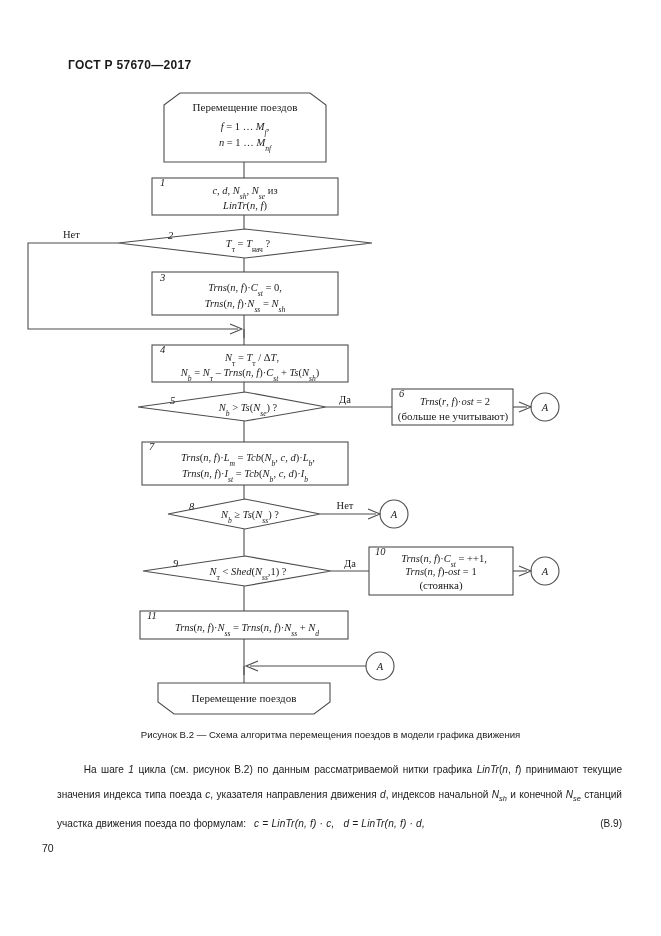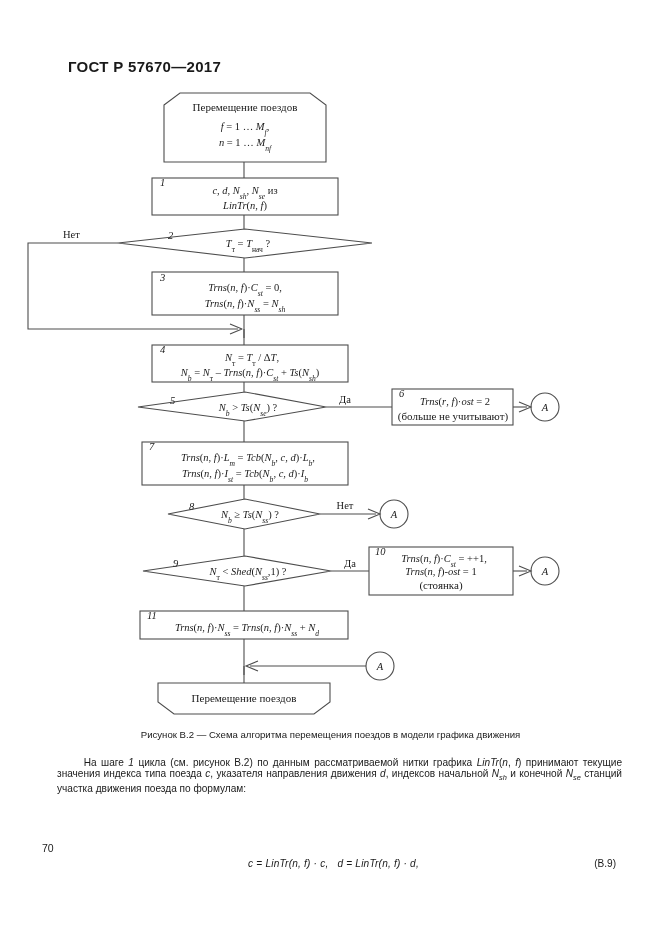--- a/index.html
+++ b/index.html
@@ -6,21 +6,21 @@
   body{
     width:661px;height:936px;background:#fff;
     font-family:"Liberation Sans", sans-serif;
     color:#1a1a1a;position:relative;overflow:hidden;
   }
   .page{position:absolute;inset:0;}
 
   
   .doc-header{
     position:absolute;left:68px;top:58px;
-    font-size:15px;font-weight:bold;letter-spacing:.3px;
+    font-size:12px;font-weight:bold;letter-spacing:.3px;
   }
 
   
   .page-number{
     position:absolute;left:42px;top:842px;font-size:10.5px;
   }
 
   
   .flow{position:absolute;left:0;top:90px;width:661px;height:630px;}
   .flow text{font-family:"Liberation Serif", serif;fill:#1a1a1a;}
@@ -34,25 +34,25 @@
 
   
   .caption{
     position:absolute;left:0;right:0;top:729px;text-align:center;
     font-size:9.6px;
   }
 
   
   .body-text{
     position:absolute;left:57px;top:757px;width:565px;
-    font-size:10.1px;line-height:11px;text-align:justify;
+    font-size:10.1px;line-height:25px;text-align:justify;
   }
   .body-text .it{font-style:italic;}
   .eq-row{
-    position:absolute;left:51px;width:565px;font-size:10.1px;margin-top:40px;
+    position:absolute;left:57px;width:565px;font-size:10.1px;
   }
   .eq-row .eq{
     display:block;text-align:center;font-style:italic;letter-spacing:.2px;
   }
   .eq-row .tag{
     position:absolute;right:0;top:0;font-style:normal;
   }
   #eq1{top:818px;}
   #eq2{top:845px;}
   sub{font-size:7.4px;}

